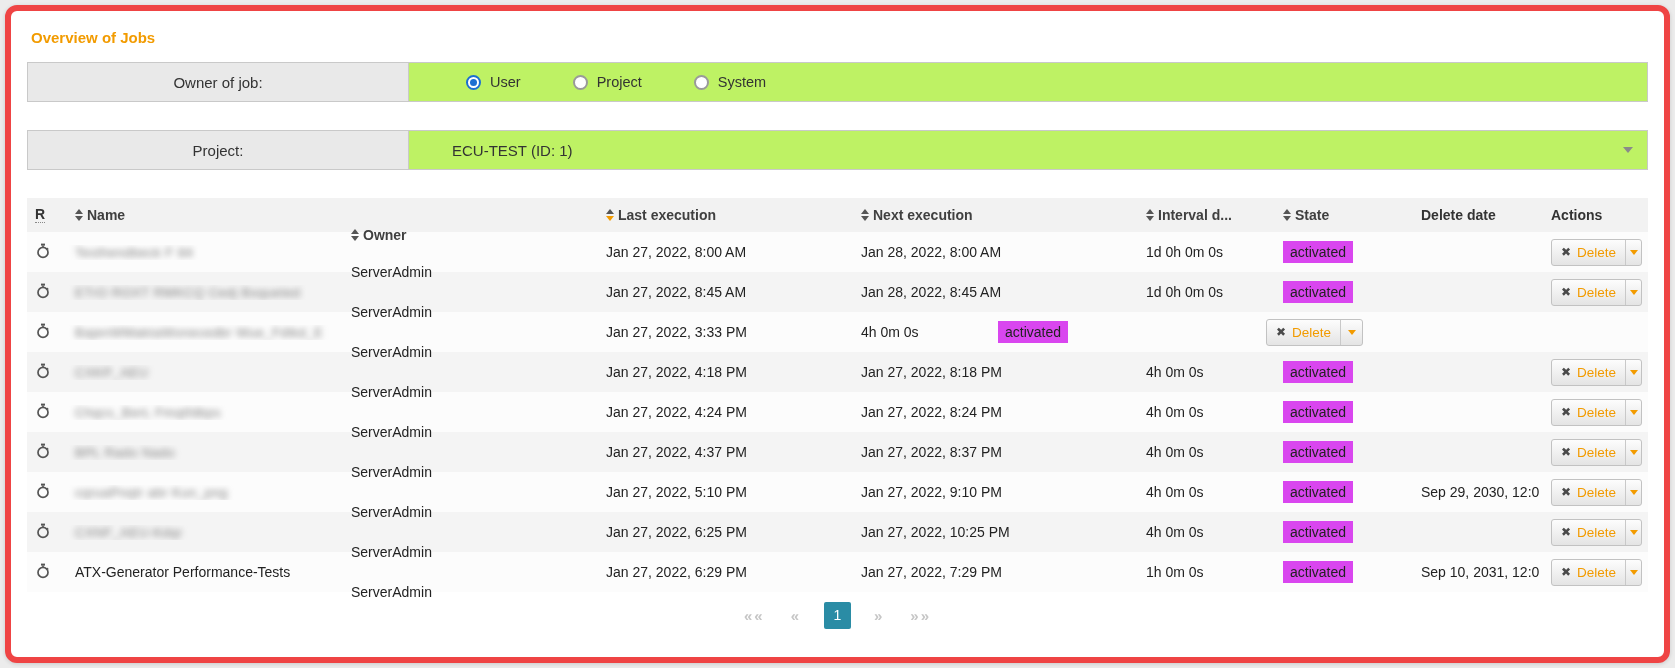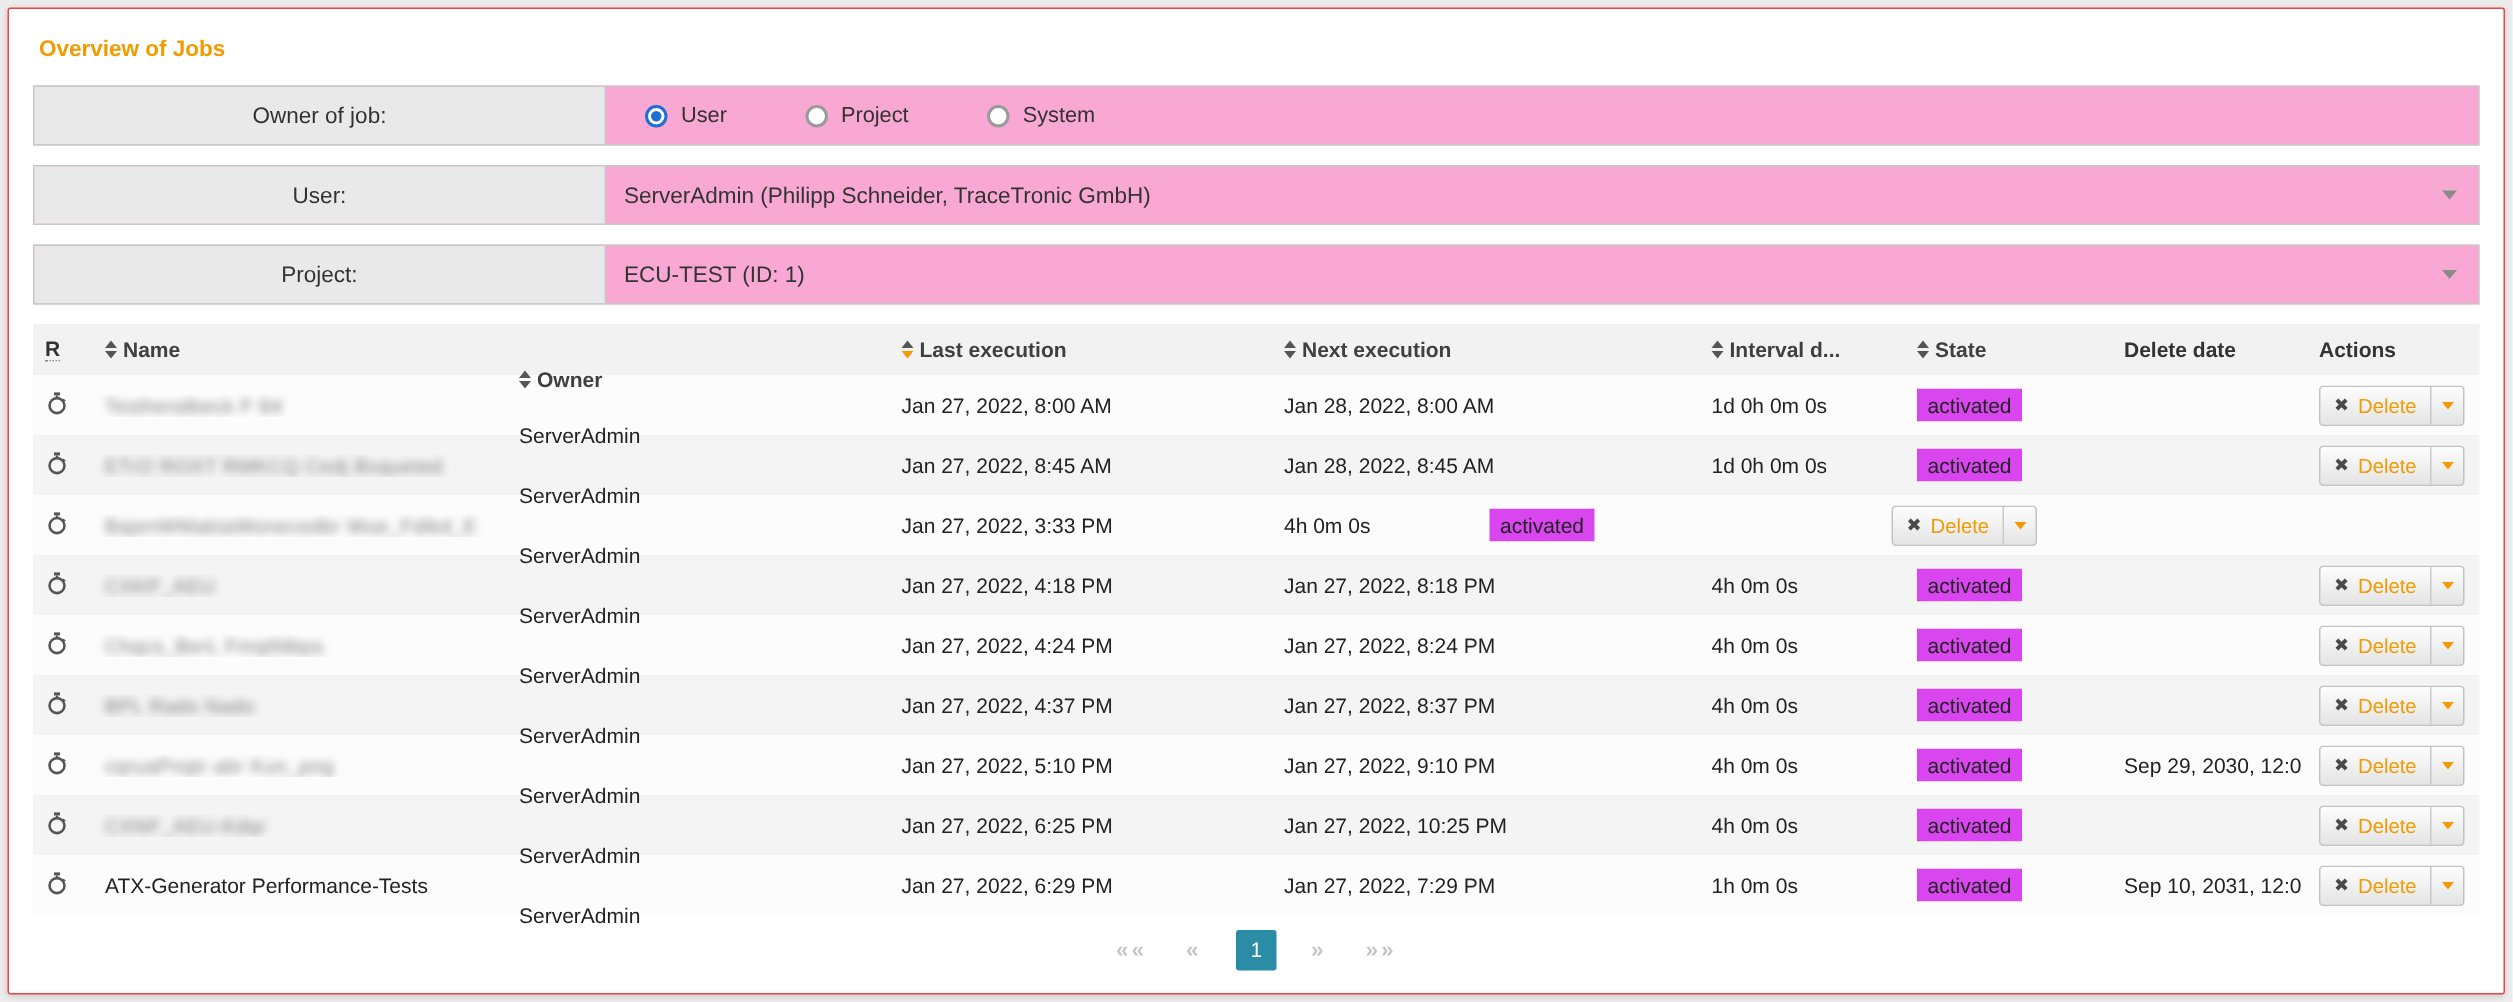--- a/index.html
+++ b/index.html
@@ -3,27 +3,27 @@
 <meta charset="utf-8">
 <style>
   html,body{margin:0;padding:0;}
   body{
     width:1675px;height:668px;background:#ececec;
     font-family:"Liberation Sans","DejaVu Sans",sans-serif;
     position:relative;overflow:hidden;
   }
   .panel{
     position:absolute;left:5px;top:5px;right:5px;bottom:5px;
-    background:#fff;border:1px solid #ef4444;border-radius:2px;
+    background:#fff;border:6px solid #ef4444;border-radius:12px;
     box-shadow:0 1px 4px rgba(0,0,0,.15);
     padding:16px 16px 4px 16px;box-sizing:border-box;overflow:hidden;
   }
   .page-title{color:#F29B00;font-weight:bold;font-size:15px;margin:2px 0 16px 4px;}
   
-  .form-row{display:flex;height:38px;margin-bottom:13px;border:1px solid #c9c9c9;background:#f9a8d4;}
+  .form-row{display:flex;height:38px;margin-bottom:28px;border:1px solid #c9c9c9;background:#bef264;gap:31px;}
   .form-label{
     width:380px;background:#e9e9e9;border-right:1px solid #c9c9c9;
     display:flex;align-items:center;justify-content:center;
     font-size:15px;color:#333;flex:none;
   }
   .form-value{flex:1;display:flex;align-items:center;position:relative;}
   .radio-area{display:flex;align-items:center;padding-left:26px;gap:0;}
   .radio-opt{display:flex;align-items:center;margin-right:52px;cursor:pointer;}
   .radio-circle{
     width:15px;height:15px;border-radius:50%;border:2px solid #9a9a9a;
@@ -102,29 +102,20 @@
           <span class="radio-circle"></span>
           <span class="radio-text">Project</span>
         </div>
         <div class="radio-opt">
           <span class="radio-circle"></span>
           <span class="radio-text">System</span>
         </div>
       </div>
     </div>
 
-    <div class="form-row">
-      <div class="form-label">User:</div>
-      <div class="form-value">
-        <div class="select-box">
-          <span>ServerAdmin (Philipp Schneider, TraceTronic GmbH)</span>
-          <span class="select-caret"></span>
-        </div>
-      </div>
-    </div>
 
     <div class="form-row">
       <div class="form-label">Project:</div>
       <div class="form-value">
         <div class="select-box">
           <span>ECU-TEST (ID: 1)</span>
           <span class="select-caret"></span>
         </div>
       </div>
     </div>

